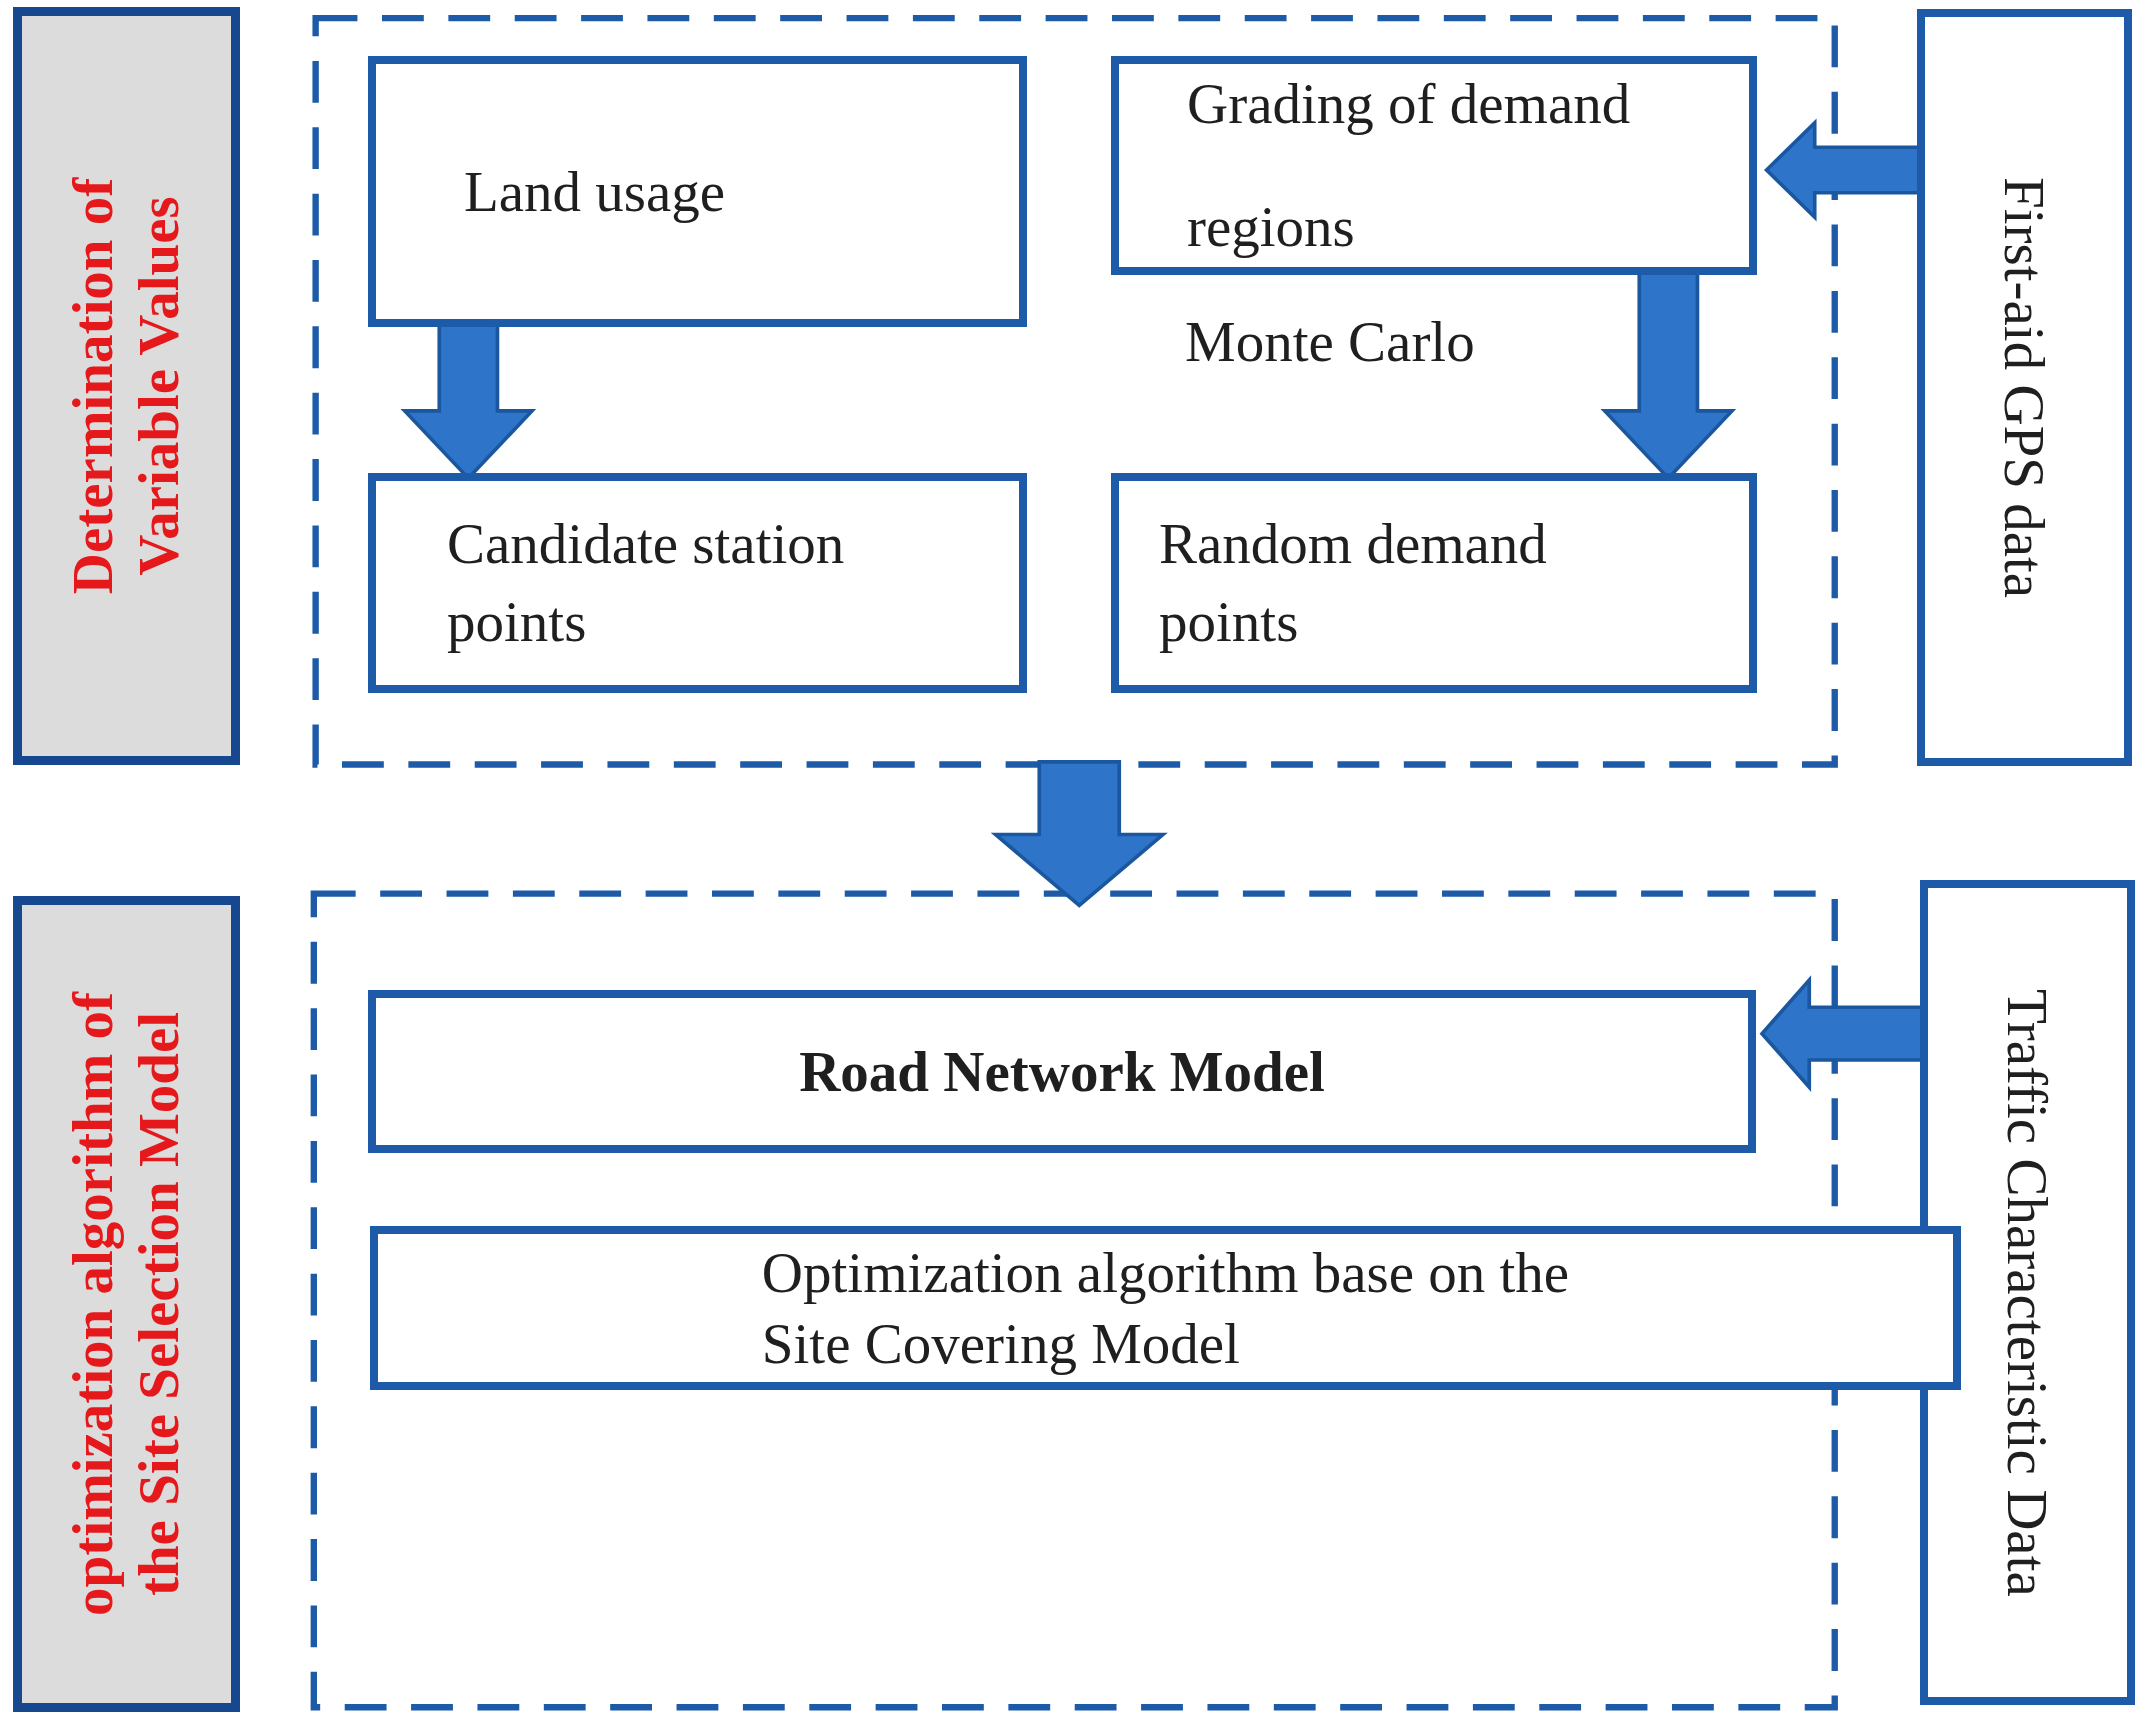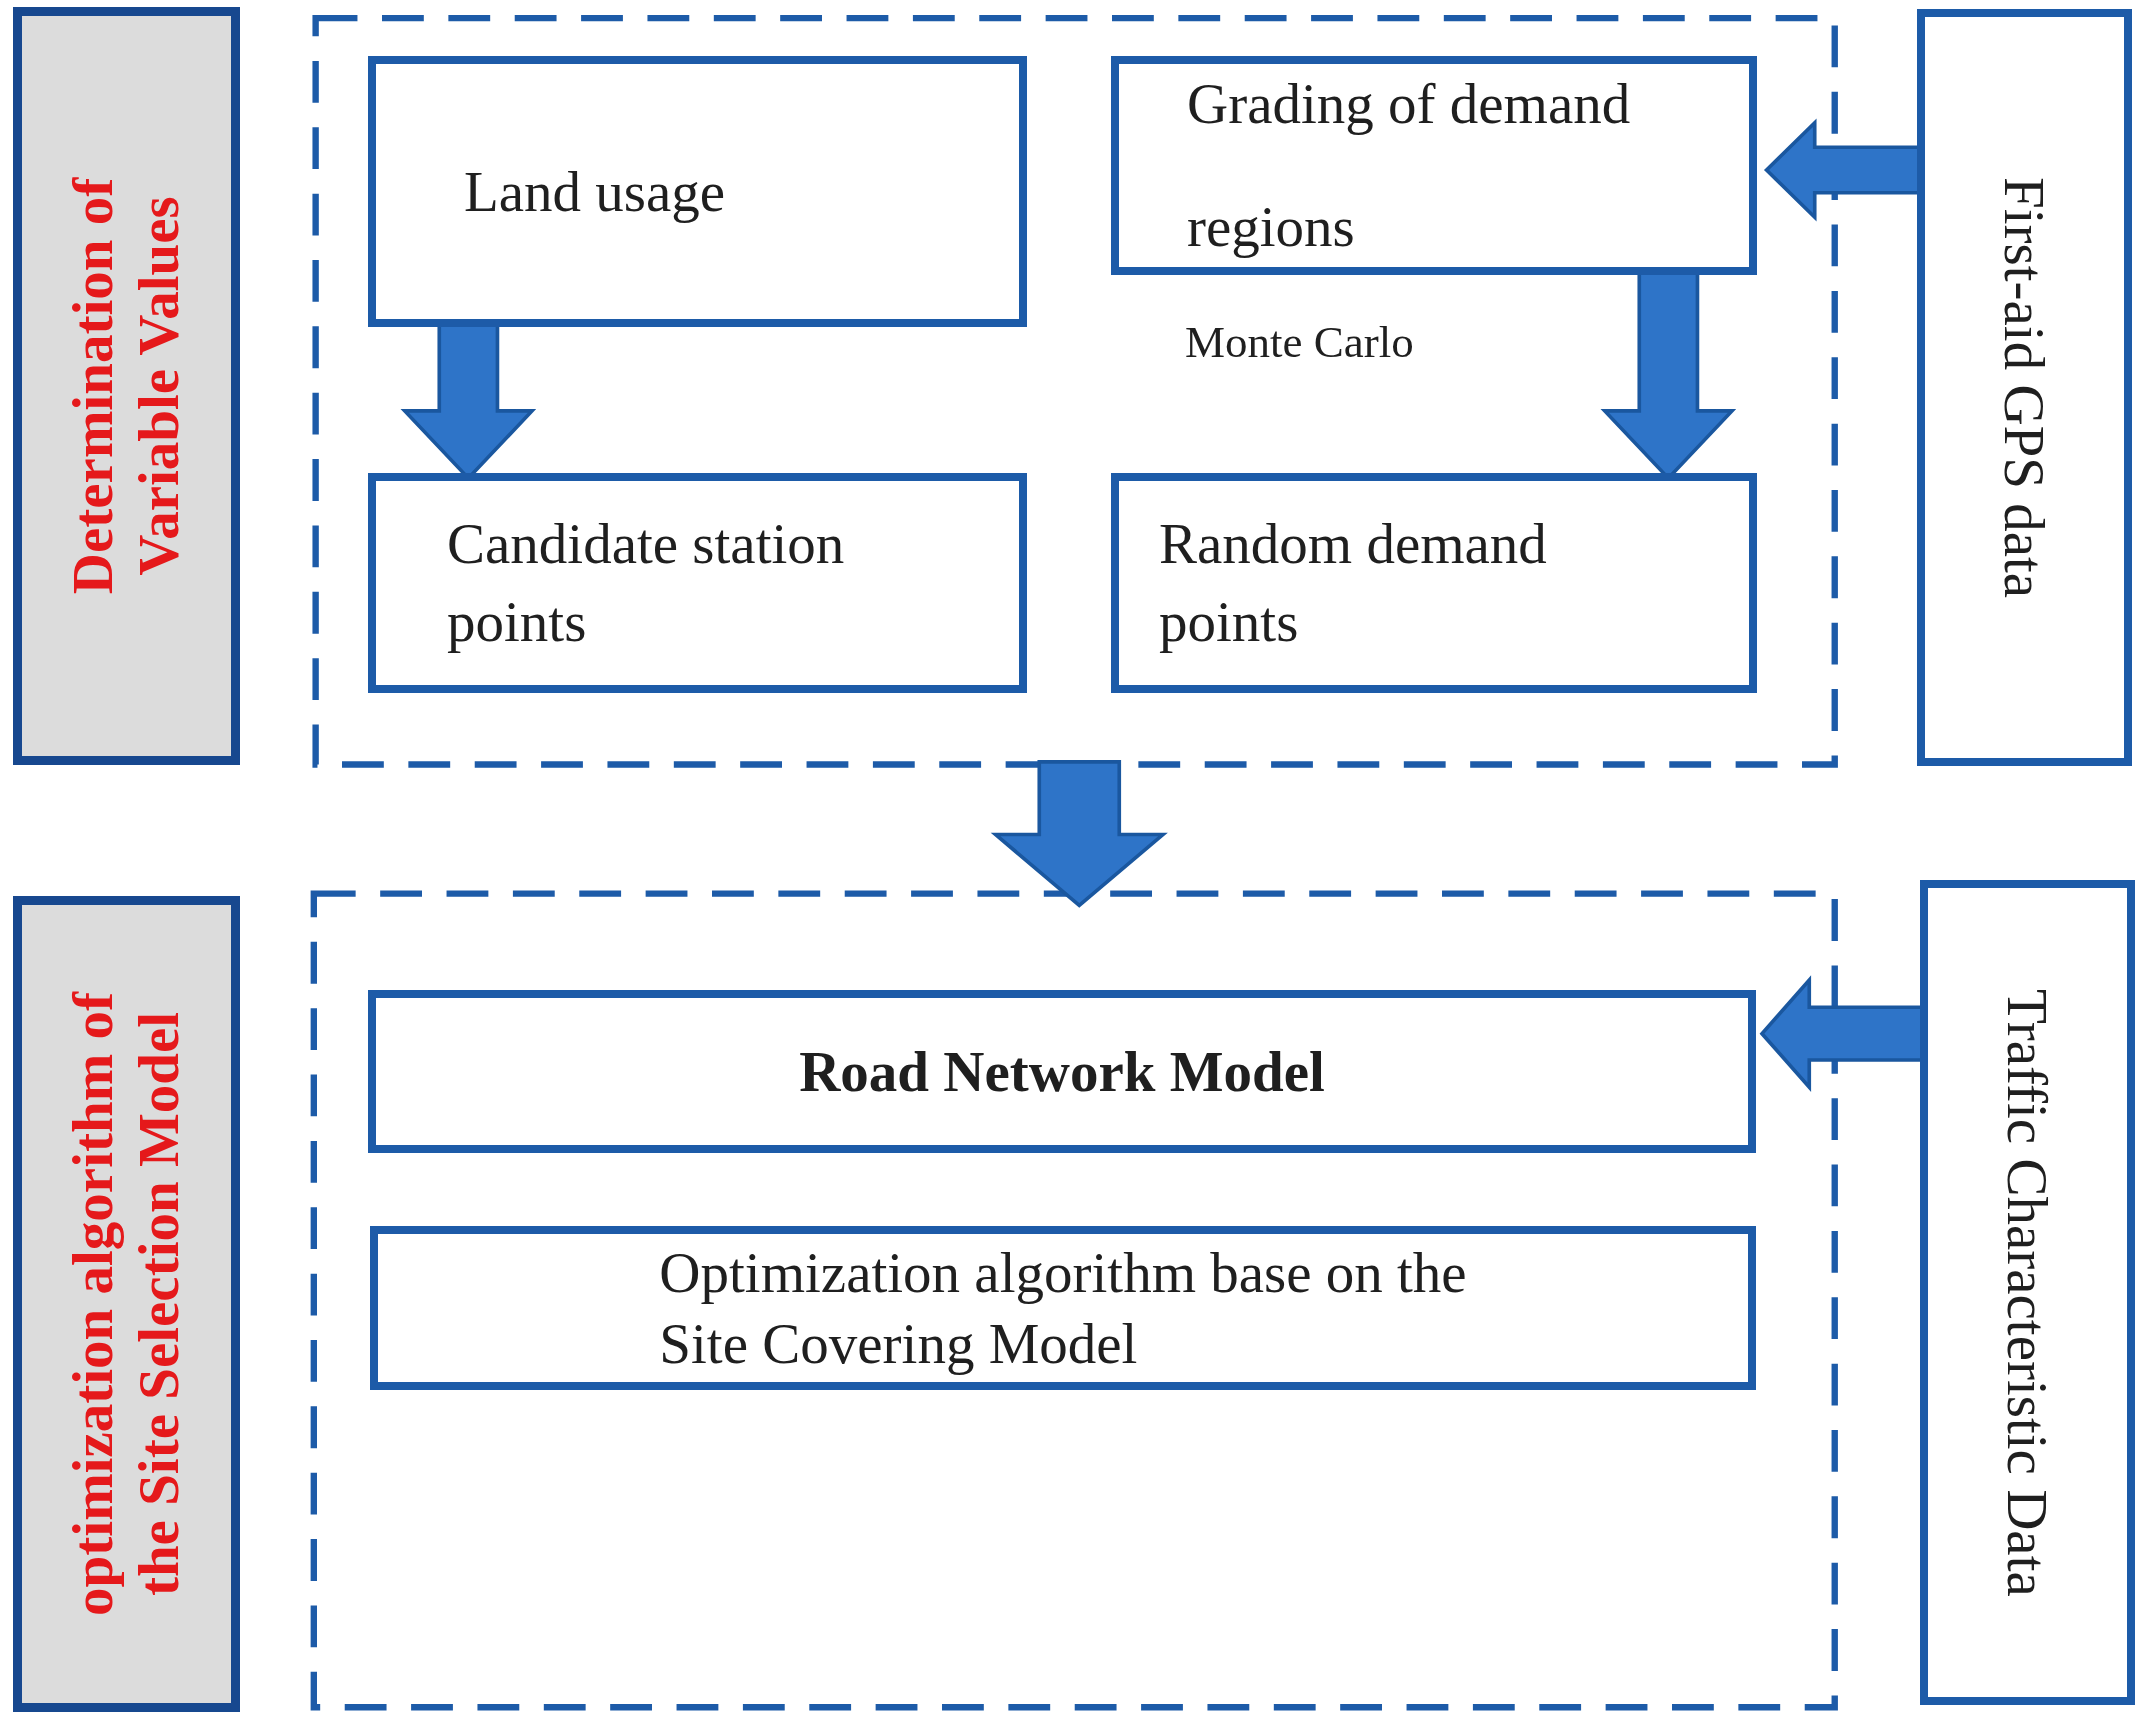--- a/index.html
+++ b/index.html
@@ -68,28 +68,28 @@
   }
 
   .box span { display: block; }
 
   .box-land      { left: 368px;  top: 56px;   width: 659px;  height: 271px; padding-left: 88px; }
   .box-grading   { left: 1111px; top: 56px;   width: 646px;  height: 219px; padding-left: 68px; gap: 45px; }
   .box-candidate { left: 368px;  top: 473px;  width: 659px;  height: 220px; padding-left: 71px; }
   .box-random    { left: 1111px; top: 473px;  width: 646px;  height: 220px; padding-left: 40px; }
 
   .box-road      { left: 368px;  top: 990px; width: 1388px; height: 163px; align-items: center; text-align: center; font-weight: bold; }
-  .box-opt       { left: 370px;  top: 1226px; width: 1386px; height: 164px; align-items: center; line-height: 71px; }
+  .box-opt       { left: 370px;  top: 1226px; width: 1591px; height: 164px; align-items: center; line-height: 71px; }
   .box-opt .inner { text-align: left; width: max-content; }
   .box-model     { left: 370px;  top: 1505px; width: 1386px; height: 168px; padding-left: 71px; }
 
   .float-label {
     position: absolute;
     left: 1185px; top: 300px;
-    font-size: 45px;
+    font-size: 57px;
     line-height: 84px;
   }
   .float-label span { display: block; }
 
   .vbox {
     position: absolute;
     background: var(--box_bg, #ffffff);
     border: 8.2px solid var(--border_blue, #1d5ba8);
     box-sizing: border-box;
     display: flex;

